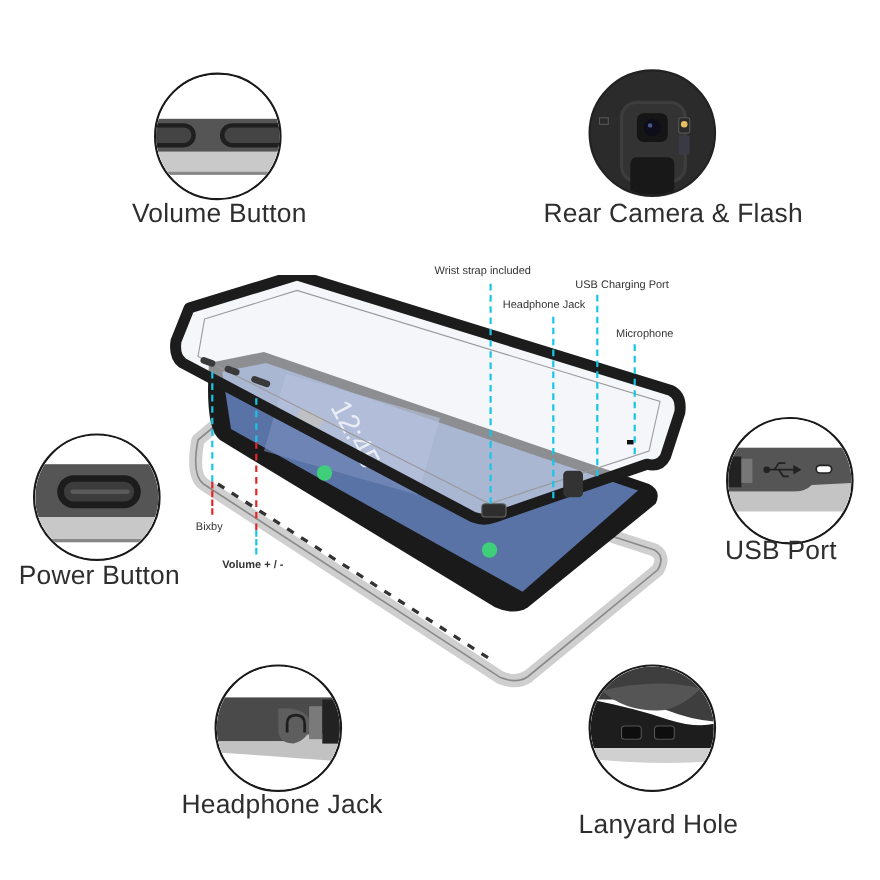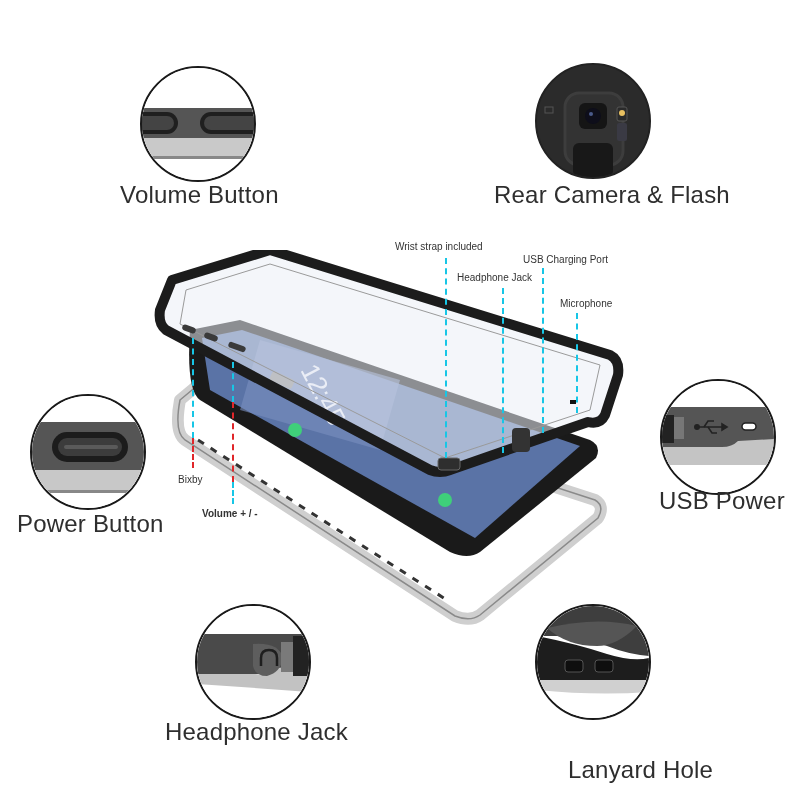--- a/index.html
+++ b/index.html
@@ -71,21 +71,21 @@
     <g stroke="#222" stroke-width="1.6" fill="none">
       <line x1="36" y1="46" x2="60" y2="46"></line>
       <circle cx="35" cy="46" r="2.2" fill="#222"></circle>
       <polyline points="42,46 46,40 52,40"></polyline>
       <polyline points="46,46 50,52 55,52"></polyline>
       <polygon points="60,43 65,46 60,49" fill="#222"></polygon>
     </g>
     <rect x="80" y="42" width="14" height="7" rx="3.5" fill="#fff" stroke="#222" stroke-width="1.5"></rect>
   </svg>
 </div>
-<div class="caption" style="left:659px; top:487px;">USB Power</div>
+<div class="caption" style="left:659px; top:487px;">USB Port</div>
 
 <div class="circle" style="left:195px; top:604px;">
   <svg width="112" height="112" viewBox="0 0 112 112">
     <rect width="112" height="112" fill="#fff"></rect>
     <rect x="0" y="28" width="112" height="40" fill="#4a4a4a"></rect>
     <path d="M0 68 L58 68 Q70 70 78 62 L112 60 L112 86 Q60 82 0 78 Z" fill="#c2c2c2"></path>
     <path d="M56 38 Q82 36 86 52 Q84 66 70 70 Q58 70 56 60 Z" fill="#5e5e5e"></path>
     <path d="M64 60 L64 52 Q64 44 72 44 Q80 44 80 52 L80 60" stroke="#1e1e1e" stroke-width="2.5" fill="none"></path>
     <rect x="84" y="36" width="12" height="30" fill="#7a7a7a"></rect>
     <rect x="96" y="30" width="16" height="40" fill="#222"></rect>
@@ -97,21 +97,21 @@
   <svg width="112" height="112" viewBox="0 0 112 112">
     <rect width="112" height="112" fill="#fff"></rect>
     <path d="M0 0 L112 0 L112 50 Q90 48 70 40 Q50 34 20 30 L0 30 Z" fill="#3e3e3e"></path>
     <path d="M10 22 Q60 10 100 20 Q80 40 60 40 Q30 40 10 22 Z" fill="#555"></path>
     <path d="M0 30 Q40 38 70 48 Q96 56 112 52 L112 74 L0 74 Z" fill="#1d1d1d"></path>
     <rect x="28" y="54" width="18" height="12" rx="3" fill="#0e0e0e" stroke="#555"></rect>
     <rect x="58" y="54" width="18" height="12" rx="3" fill="#0e0e0e" stroke="#555"></rect>
     <path d="M0 74 L112 74 L112 86 Q60 90 0 84 Z" fill="#d0d0d0"></path>
   </svg>
 </div>
-<div class="caption" style="left:526px; top:756px;margin-left:42px;">Lanyard Hole</div>
+<div class="caption" style="left:526px; top:736px;">Lanyard Hole</div>
 
 <div class="abs" style="left:150px; top:250px; width:480px; height:400px;">
   <svg width="480" height="400" viewBox="0 0 480 400">
 
     <g>
       <path d="M30 150 L60 125 L445 250 Q455 256 448 268 L330 365 Q320 372 305 366 L35 190 Q24 182 30 150 Z" fill="none" stroke="#cfcfcf" stroke-width="12" stroke-linejoin="round"></path>
       <path d="M30 150 L60 125 L445 250 Q455 256 448 268 L330 365 Q320 372 305 366 L35 190 Q24 182 30 150 Z" fill="none" stroke="#8a8a8a" stroke-width="1.5"></path>
       <path d="M48 190 L300 352" stroke="#333" stroke-width="3" stroke-dasharray="7 8"></path>
     </g>
 

